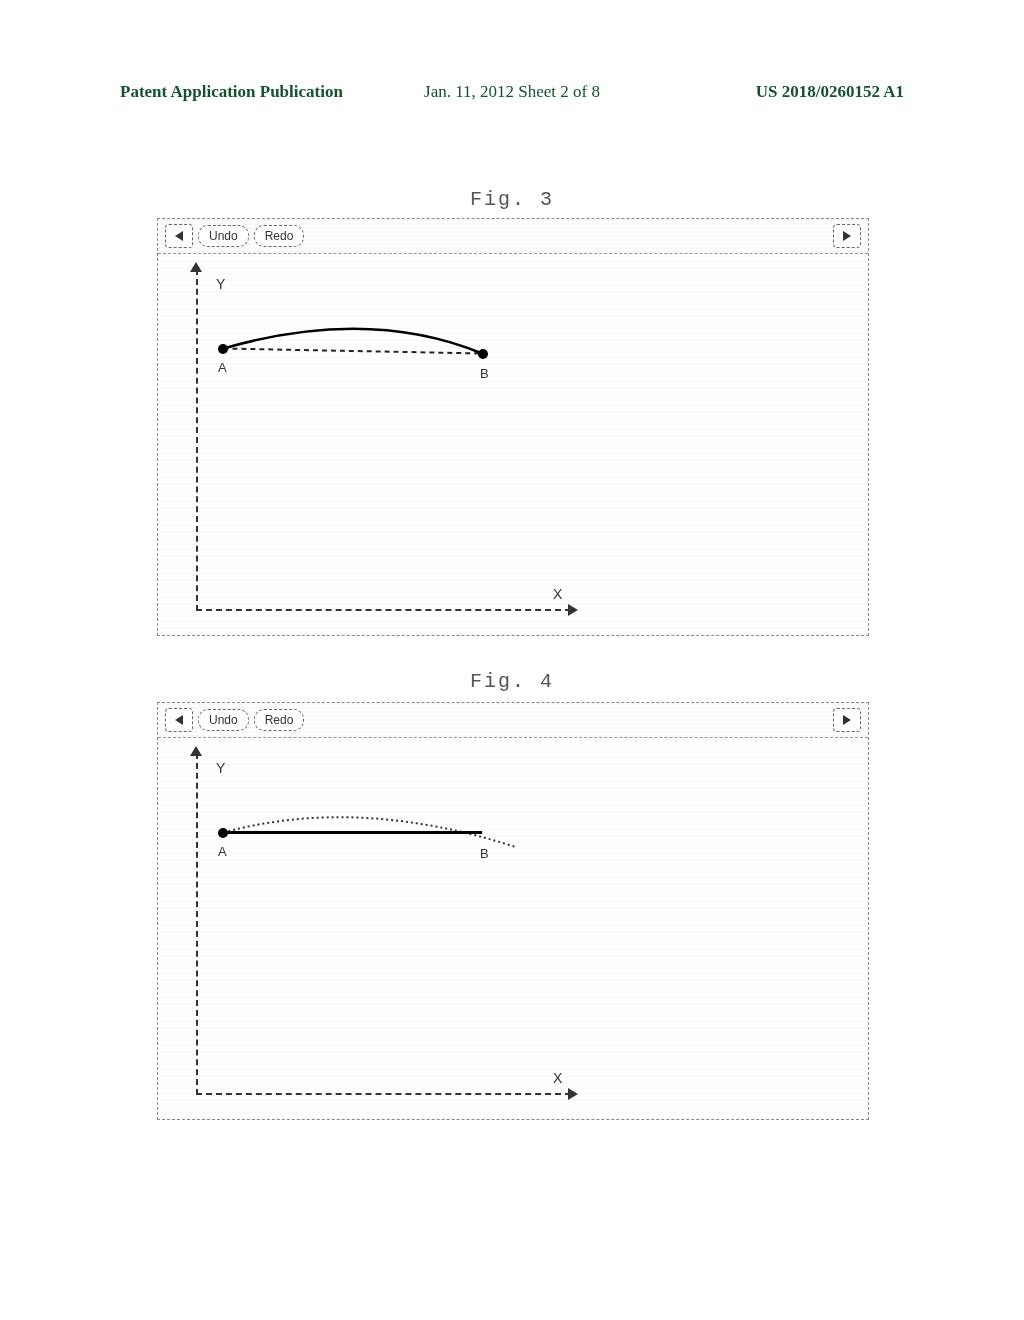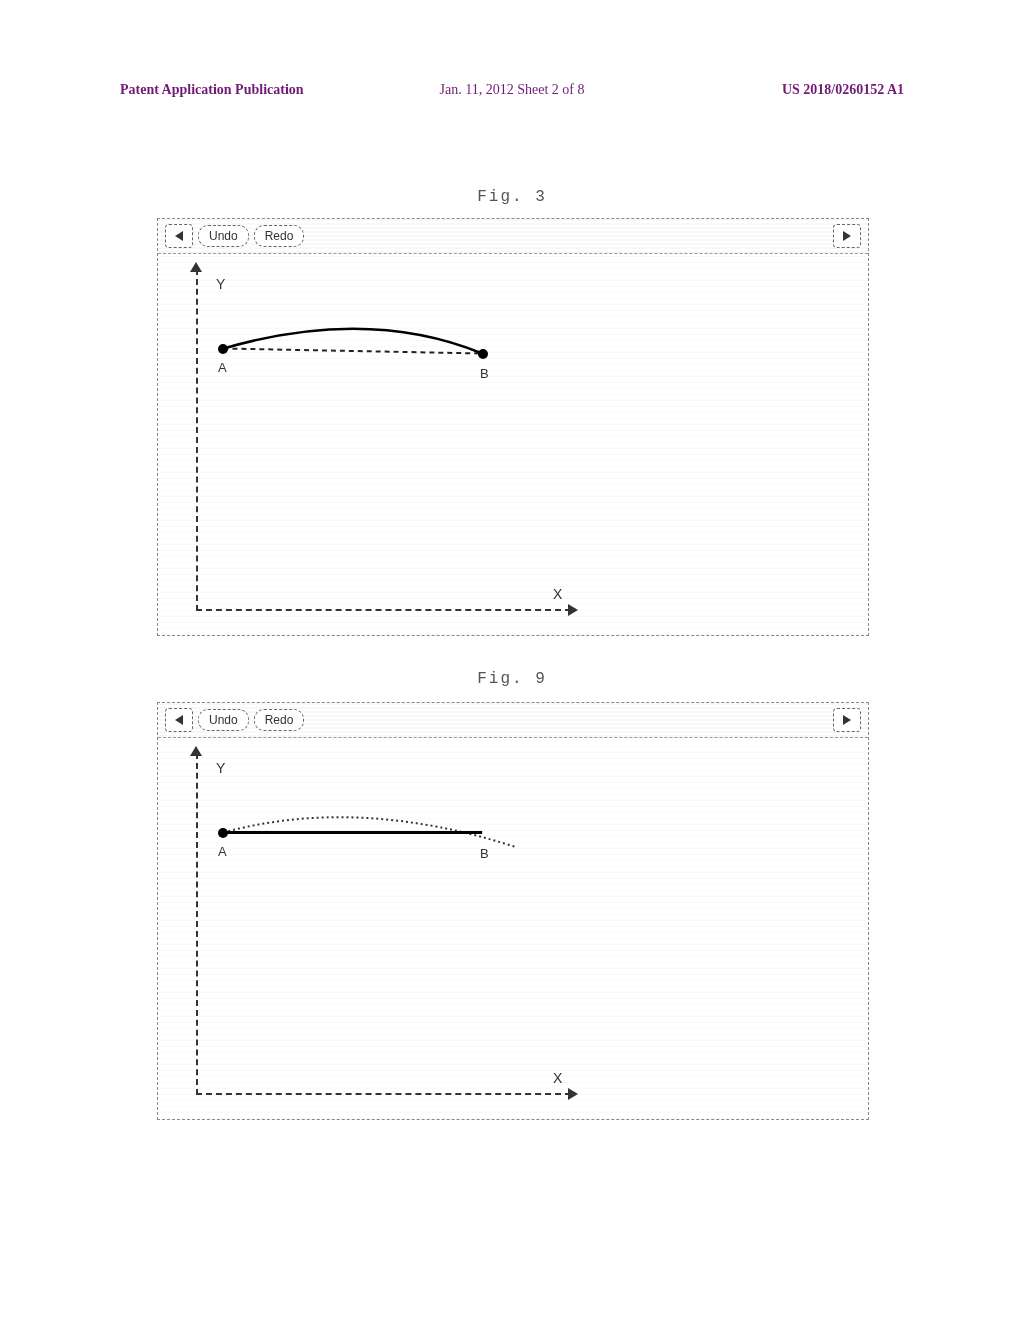--- a/index.html
+++ b/index.html
@@ -15,40 +15,40 @@
       position: relative;
     }
     .header {
       position: absolute;
       top: 82px;
       left: 0;
       width: 100%;
       display: flex;
       justify-content: space-between;
       padding: 0 120px;
-      font-size: 14px;
-      color: #701a75;
+      font-size: 17px;
+      color: #14532d;
     }
     .header-left {
       font-weight: bold;
     }
     .header-center {
       position: absolute;
       left: 50%;
       transform: translateX(-50%);
     }
     .header-right {
       font-weight: bold;
     }
     .fig-label {
       position: absolute;
       left: 50%;
       transform: translateX(-50%);
       font-family: "Courier New", monospace;
-      font-size: 16px;
+      font-size: 20px;
       color: #555;
       letter-spacing: 2px;
     }
     .fig-label-3 {
       top: 188px;
     }
     .fig-label-4 {
       top: 670px;
     }
     .panel {
@@ -224,21 +224,21 @@
     </svg>
 
     <div class="point" style="left:60px; top:90px"></div>
     <div class="point-label" style="left:60px; top:106px">A</div>
 
     <div class="point" style="left:320px; top:95px"></div>
     <div class="point-label" style="left:322px; top:112px">B</div>
   </div>
 </div>
 
-<div class="fig-label fig-label-4">Fig. 9</div>
+<div class="fig-label fig-label-4">Fig. 4</div>
 
 <div class="panel panel-4">
   <div class="toolbar">
     <div class="toolbar-left">
       <div class="arrow-btn">
         <svg width="14" height="14" viewBox="0 0 14 14">
             <path d="M11 2 L3 7 L11 12 Z" fill="#333"></path>
           </svg>
       </div>
       <div class="text-btn">Undo</div>

